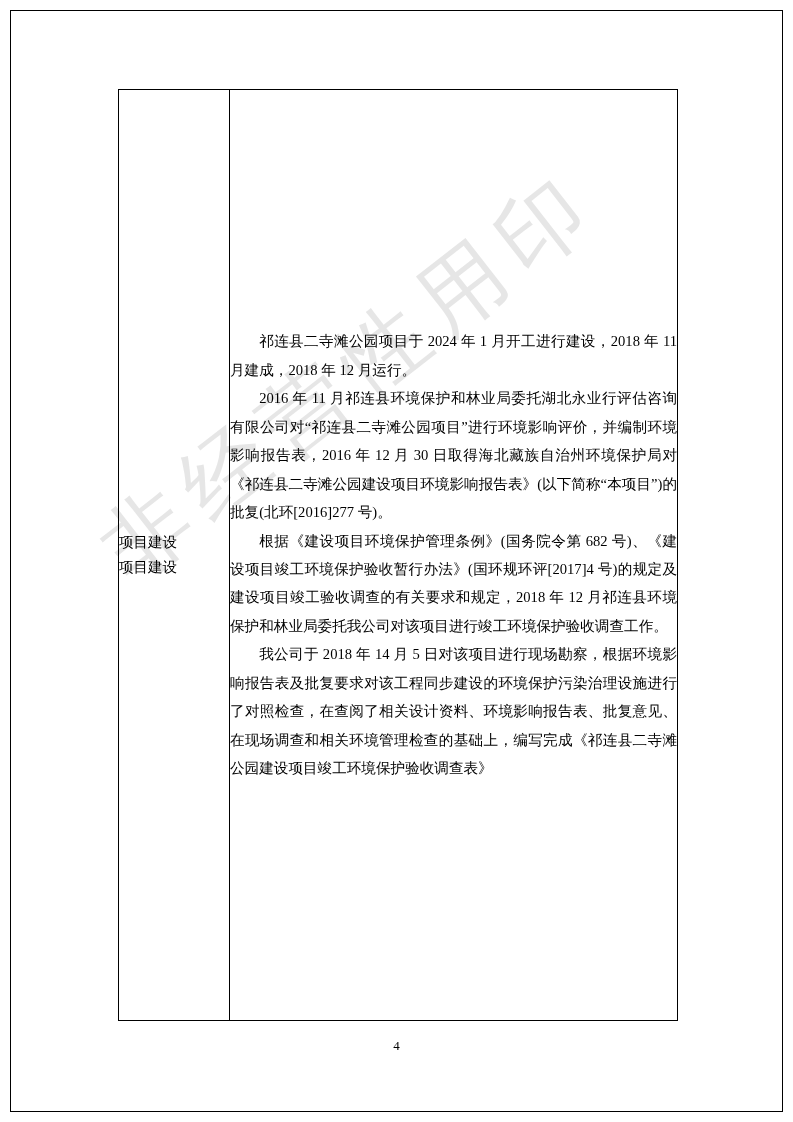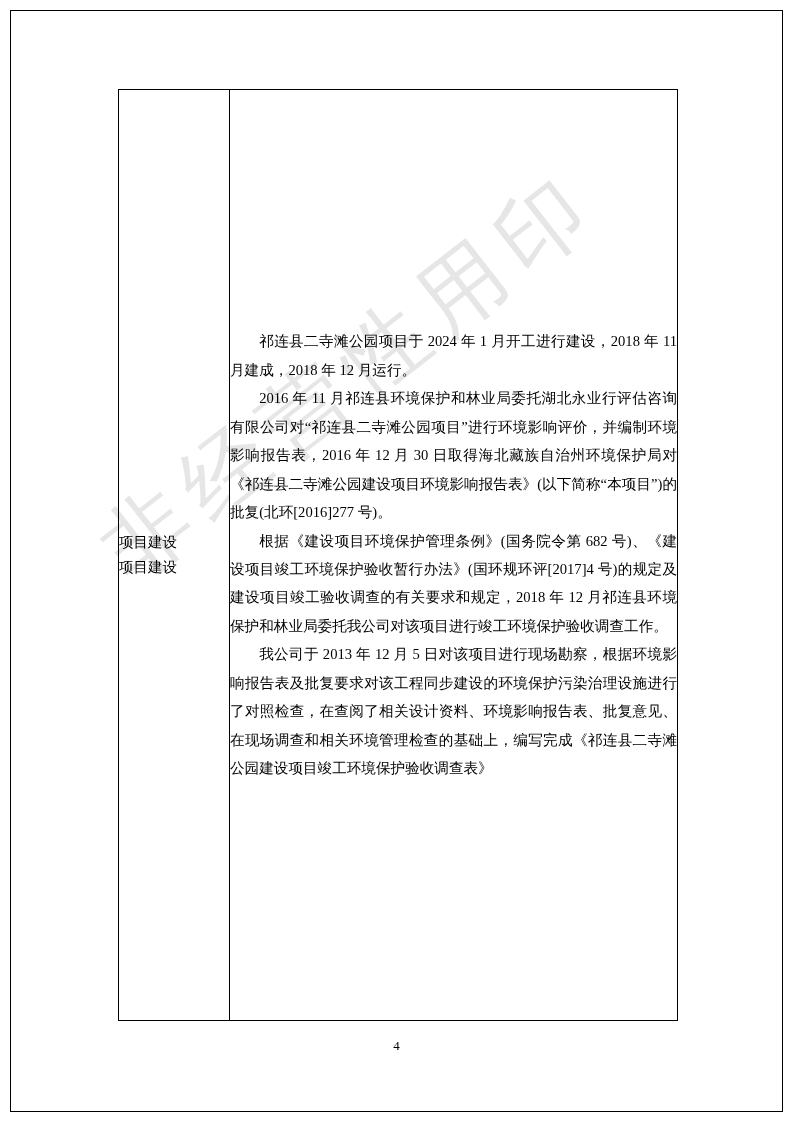--- a/index.html
+++ b/index.html
@@ -121,21 +121,21 @@
     <tbody>
         <tr>
       <td class="cell-label">
         <span>项目建设</span>
         <span>项目建设</span>
       </td>
       <td class="cell-body">
         <p class="para">祁连县二寺滩公园项目于 2024 年 1 月开工进行建设，2018 年 11 月建成，2018 年 12 月运行。</p>
         <p class="para">2016 年 11 月祁连县环境保护和林业局委托湖北永业行评估咨询有限公司对“祁连县二寺滩公园项目”进行环境影响评价，并编制环境影响报告表，2016 年 12 月 30 日取得海北藏族自治州环境保护局对《祁连县二寺滩公园建设项目环境影响报告表》(以下简称“本项目”)的批复(北环[2016]277 号)。</p>
         <p class="para">根据《建设项目环境保护管理条例》(国务院令第 682 号)、《建设项目竣工环境保护验收暂行办法》(国环规环评[2017]4 号)的规定及建设项目竣工验收调查的有关要求和规定，2018 年 12 月祁连县环境保护和林业局委托我公司对该项目进行竣工环境保护验收调查工作。</p>
-        <p class="para">我公司于 2013 年 12 月 5 日对该项目进行现场勘察，根据环境影响报告表及批复要求对该工程同步建设的环境保护污染治理设施进行了对照检查，在查阅了相关设计资料、环境影响报告表、批复意见、在现场调查和相关环境管理检查的基础上，编写完成《祁连县二寺滩公园建设项目竣工环境保护验收调查表》</p>
+        <p class="para">我公司于 2018 年 14 月 5 日对该项目进行现场勘察，根据环境影响报告表及批复要求对该工程同步建设的环境保护污染治理设施进行了对照检查，在查阅了相关设计资料、环境影响报告表、批复意见、在现场调查和相关环境管理检查的基础上，编写完成《祁连县二寺滩公园建设项目竣工环境保护验收调查表》</p>
       </td>
     </tr>
   </tbody>
     </table>
 
   <div class="page-number">4</div>
 
 </div>
 
 </body></html>

